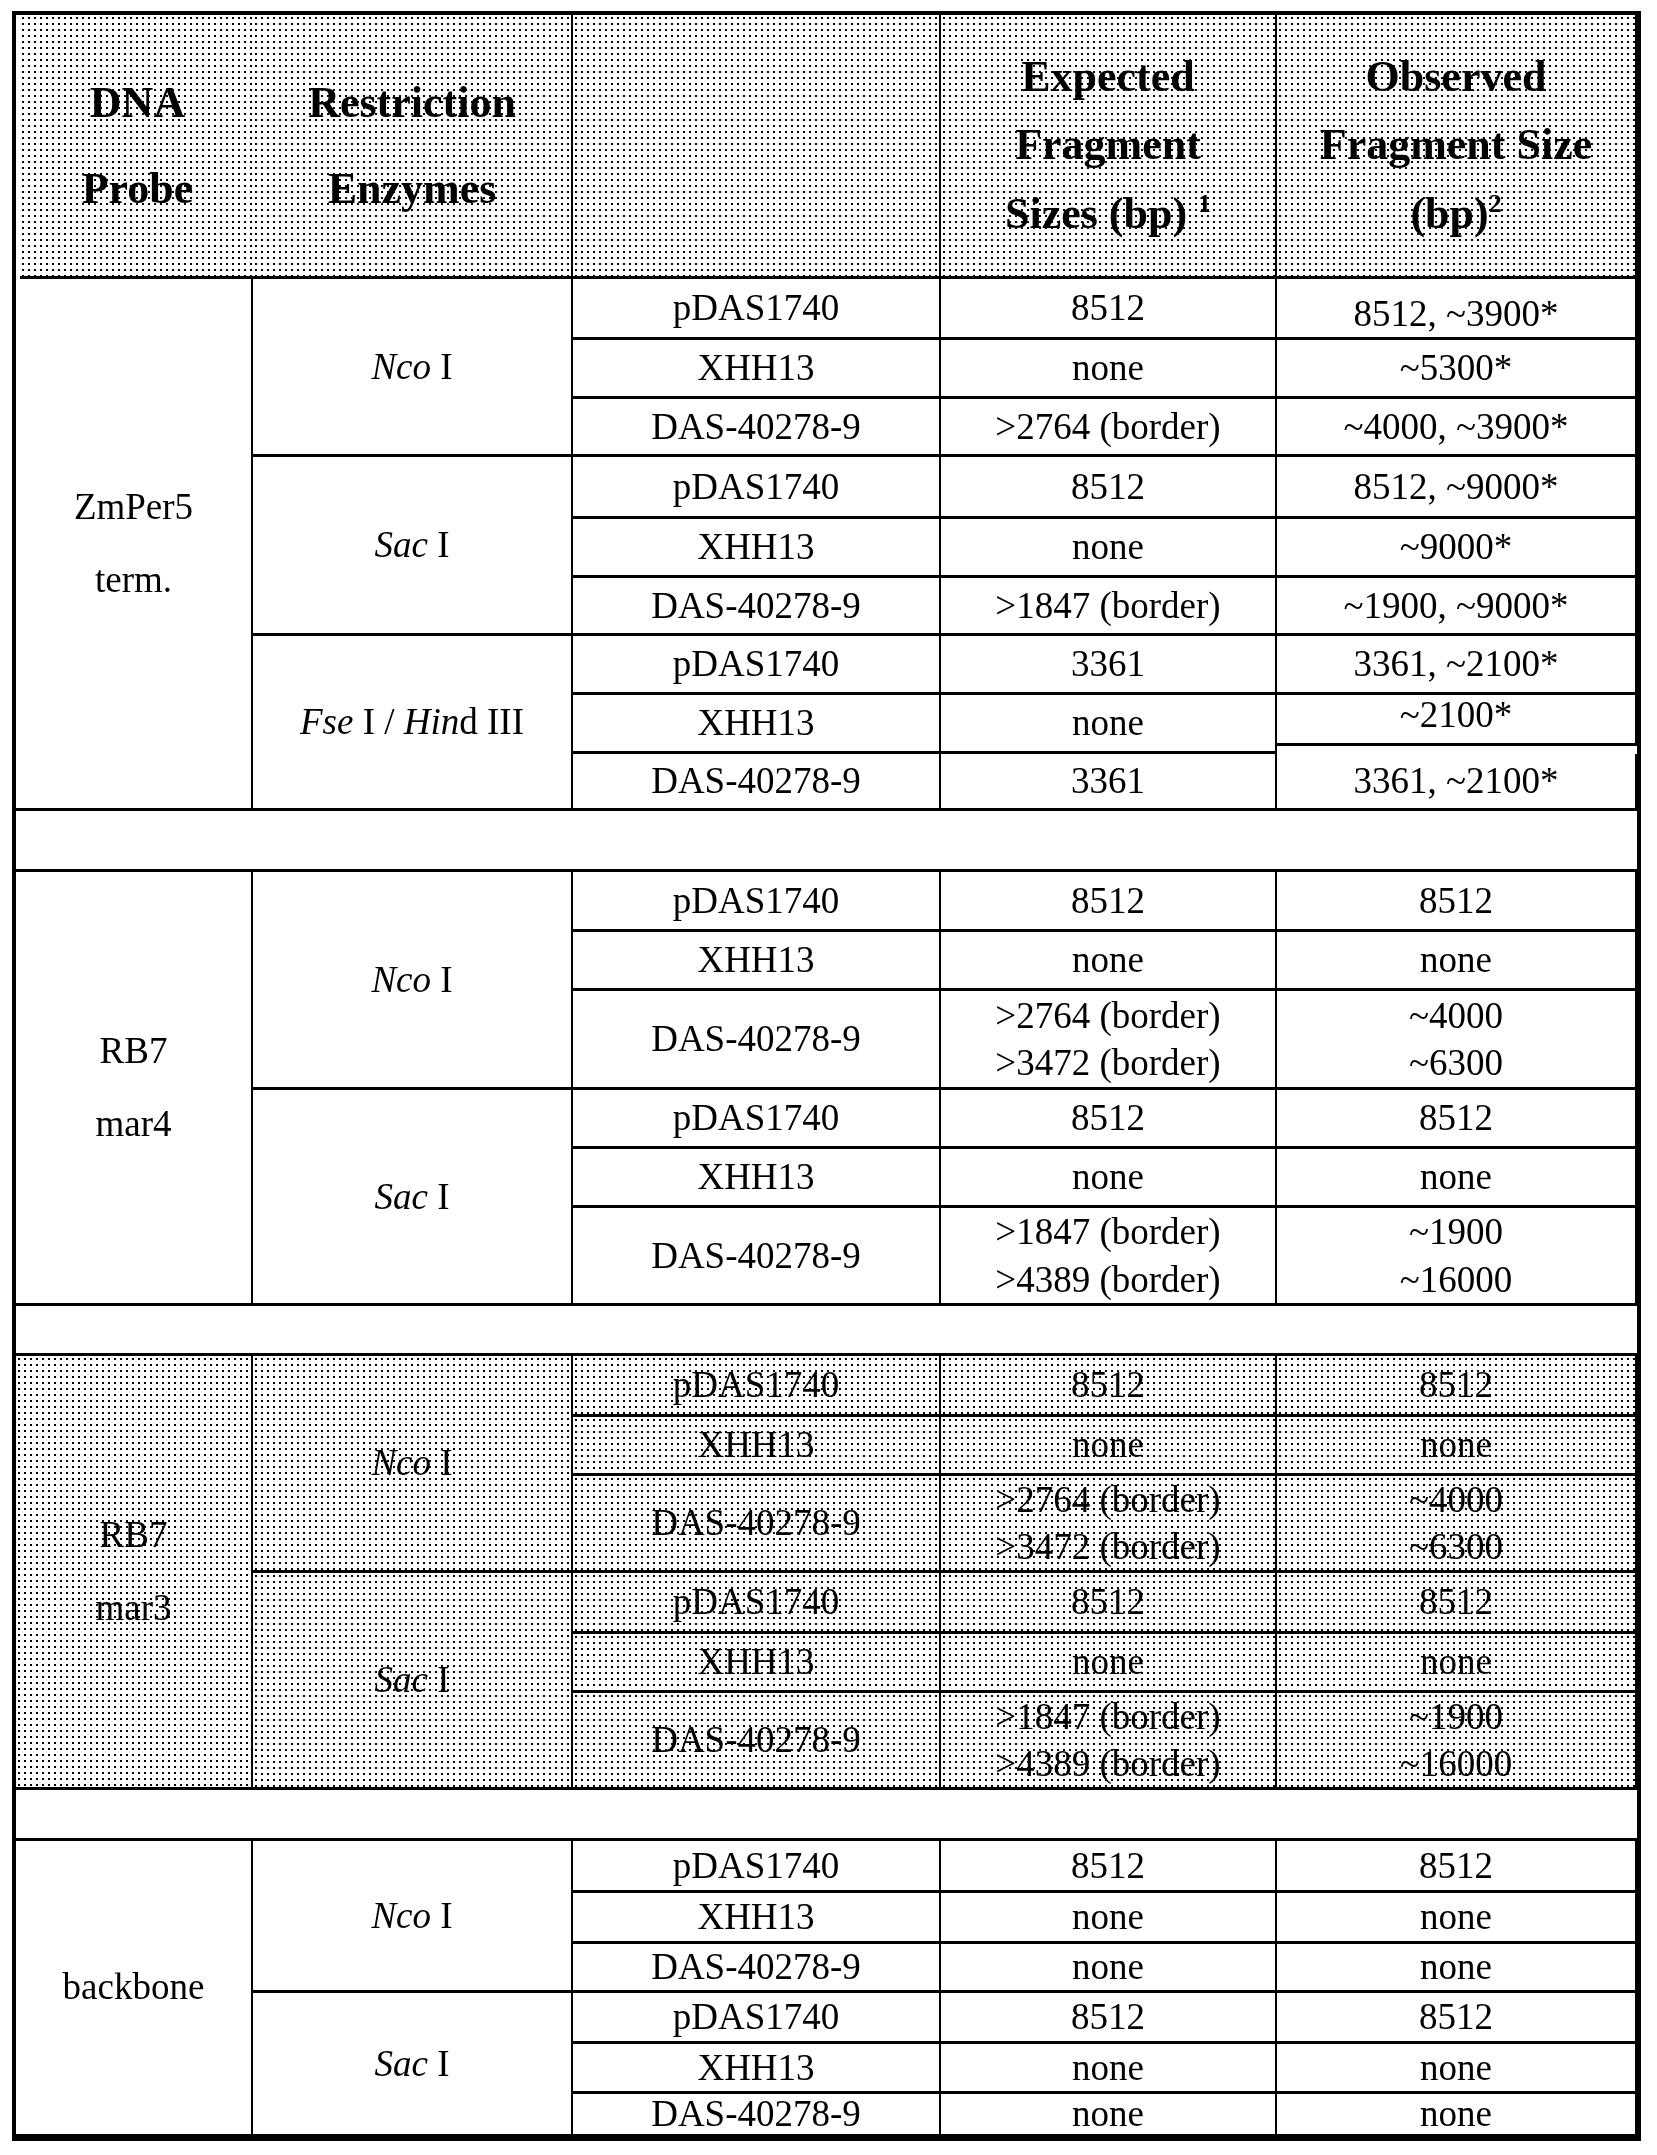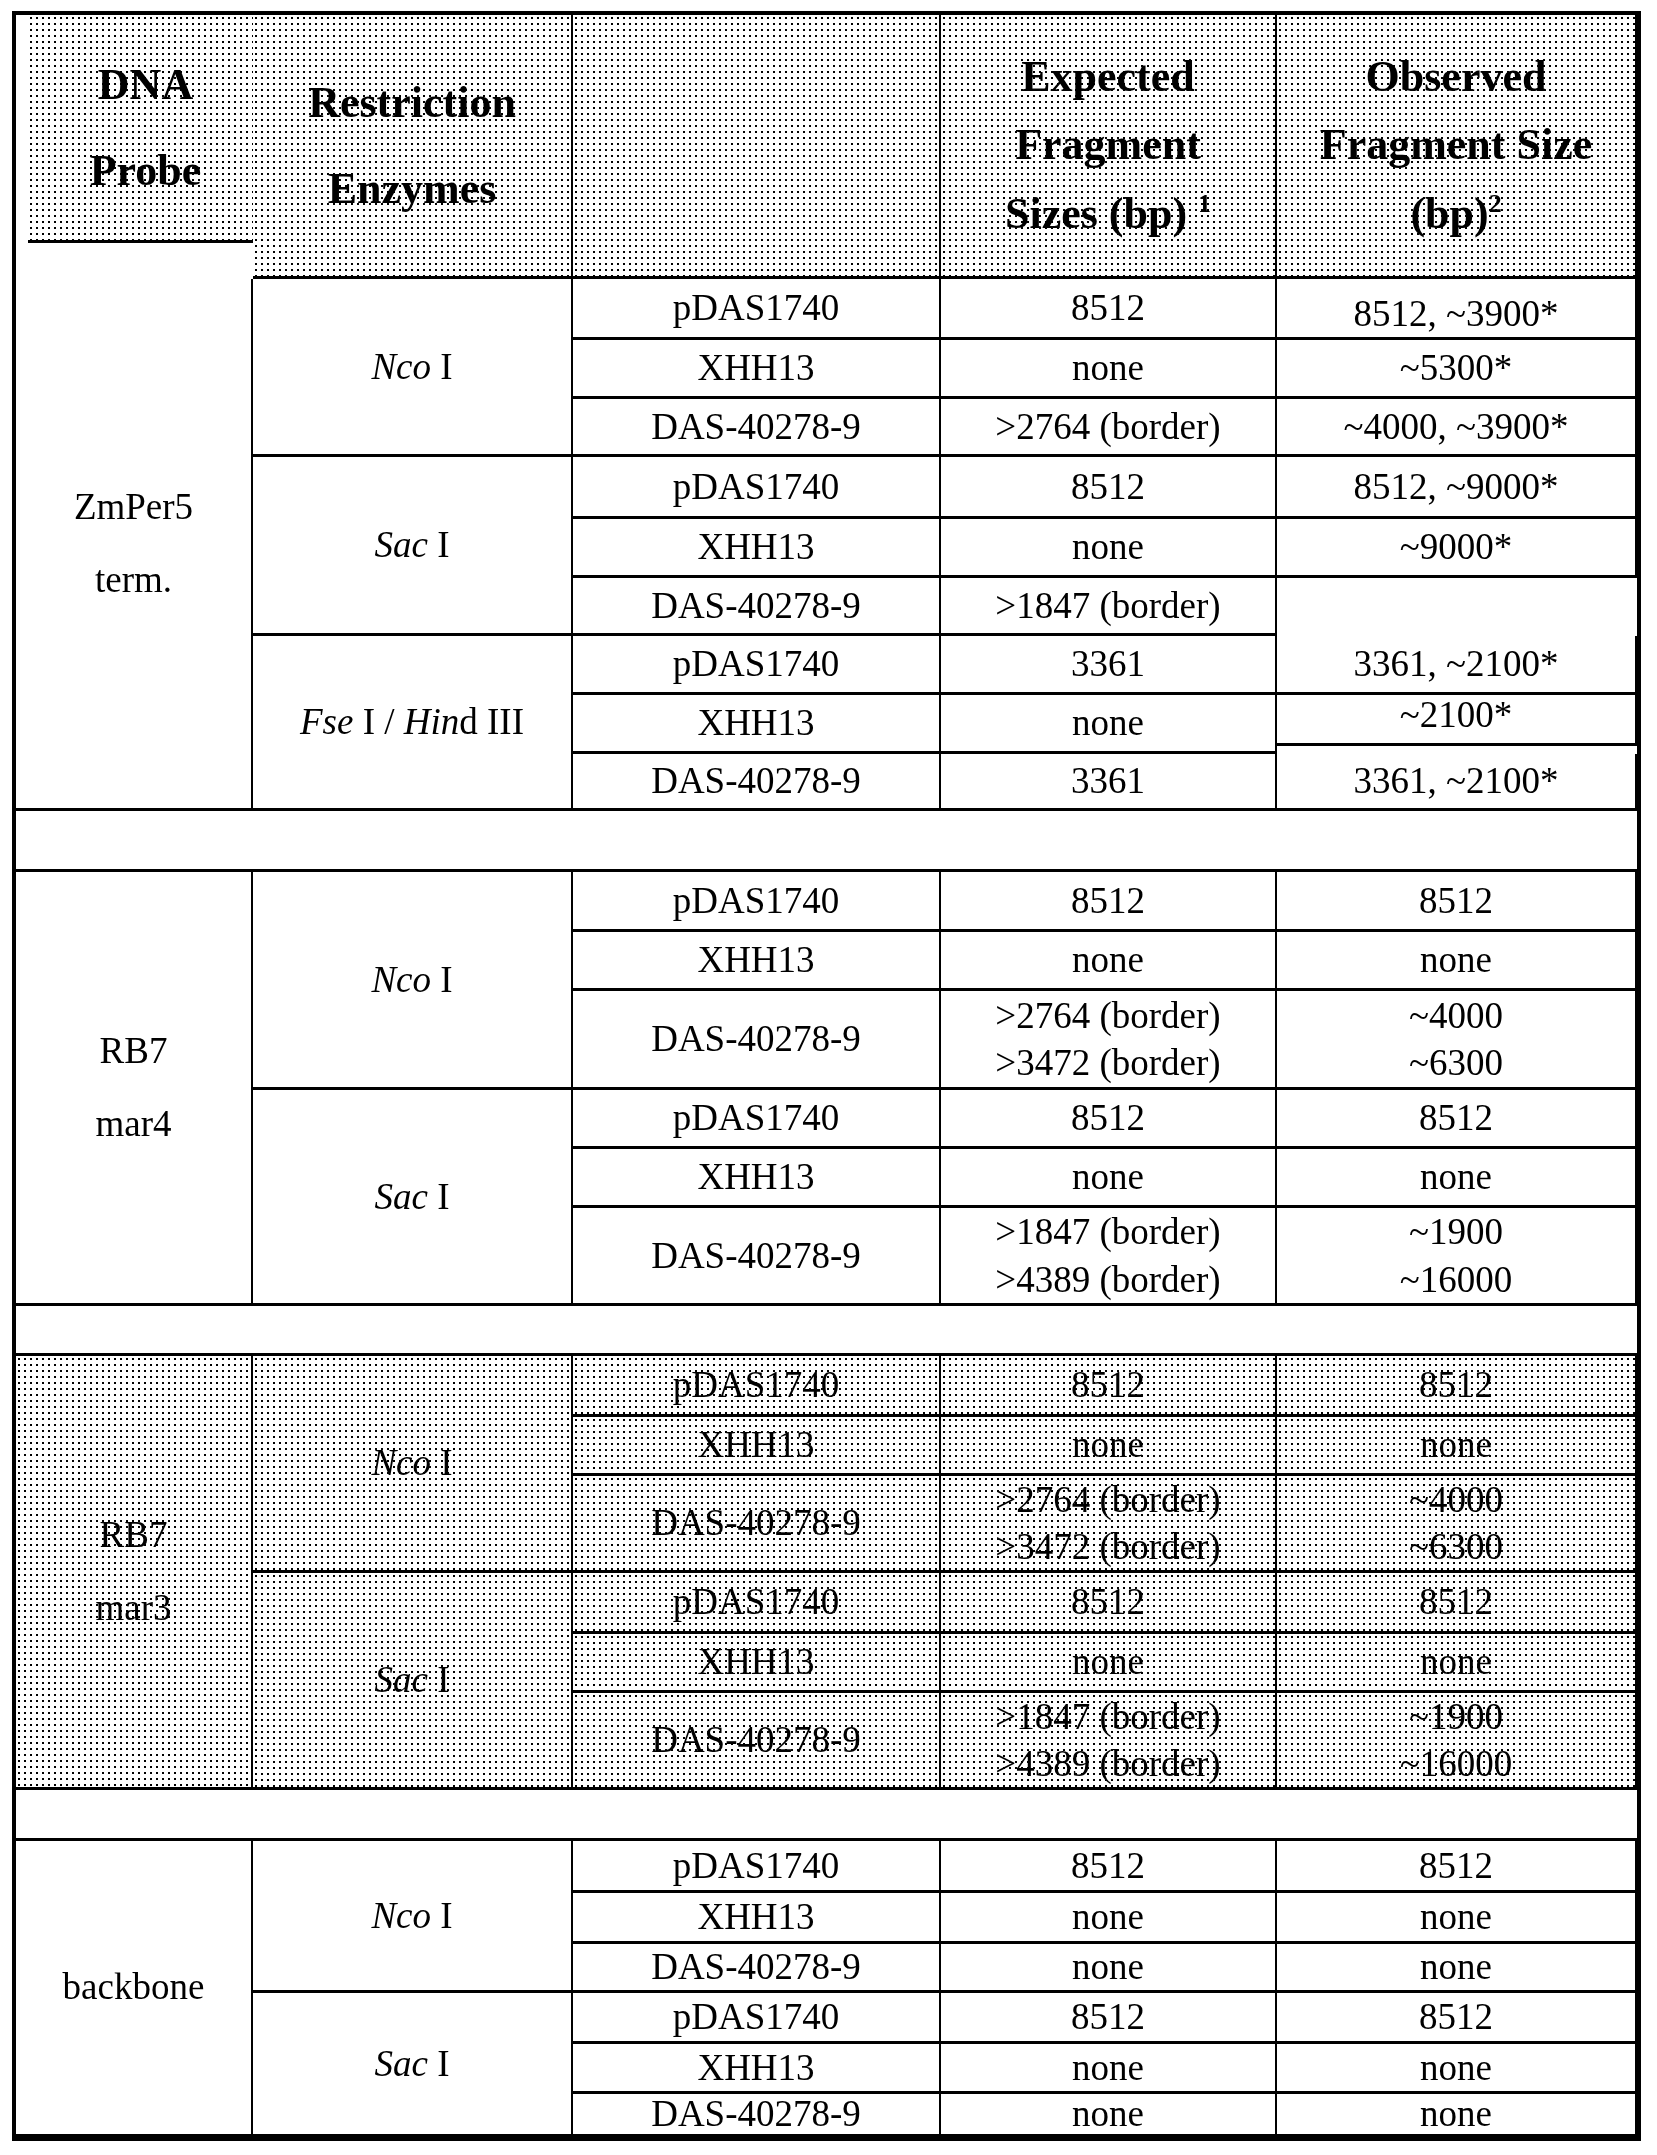--- a/index.html
+++ b/index.html
@@ -17,21 +17,21 @@
   .hd.stip { background-image: radial-gradient(circle, #000 1.1px, transparent 1.5px); }
   .spacer { position: absolute; box-sizing: border-box; border-bottom: 3px solid #000; background: #fff; }
   i { font-style: italic; }
   sup { font-size: 26px; vertical-align: super; line-height: 0; }
   .two { display: flex; flex-direction: column; line-height: 1.28; }
 </style>
 </head>
 <body>
 
 <div class="tbl" id="tbl">
-    <div class="cell hd stip" style="left: 12px; width: 237px; top: 0px; height: 228px;">
+    <div class="cell hd stip" style="left: 4px; width: 237px; top: 0px; height: 264px;">
       <span style="width:150px;display:block">DNA Probe</span>
     </div>
     <div class="cell hd stip" style="left: 237px; width: 320px; top: 0px; height: 264px;">
       <span style="width:240px;display:block">Restriction Enzymes</span>
     </div>
     <div class="cell hd stip" style="left: 557px; width: 368px; top: 0px; height: 264px;">
       <span></span>
     </div>
     <div class="cell hd stip" style="left: 925px; width: 336px; top: 0px; height: 264px;">
       <span style="width:210px;display:block;line-height:1.55"><span>Expected Fragment Sizes (bp)</span> <sup>1</sup></span>
@@ -117,20 +117,25 @@
       </div>
     </div>
     <div class="cell " style="left: 557px; width: 368px; top: 563px; height: 58px;">
       <span>DAS-40278-9</span>
     </div>
     <div class="cell " style="left: 925px; width: 336px; top: 563px; height: 58px;">
       <div class="two">
         <span>&gt;1847 (border)</span>
       </div>
     </div>
+    <div class="cell " style="left: 1261px; width: 360px; top: 563px; height: 58px;">
+      <div class="two">
+        <span>~1900, ~9000*</span>
+      </div>
+    </div>
     <div class="cell " style="left: 237px; width: 320px; top: 621px; height: 175px;">
       <span><i>Fse</i><span style="white-space:pre"> I / </span><i>Hin</i><span>d III</span></span>
     </div>
     <div class="cell " style="left: 557px; width: 368px; top: 621px; height: 59px;">
       <span>pDAS1740</span>
     </div>
     <div class="cell " style="left: 925px; width: 336px; top: 621px; height: 59px;">
       <div class="two">
         <span>3361</span>
       </div>

